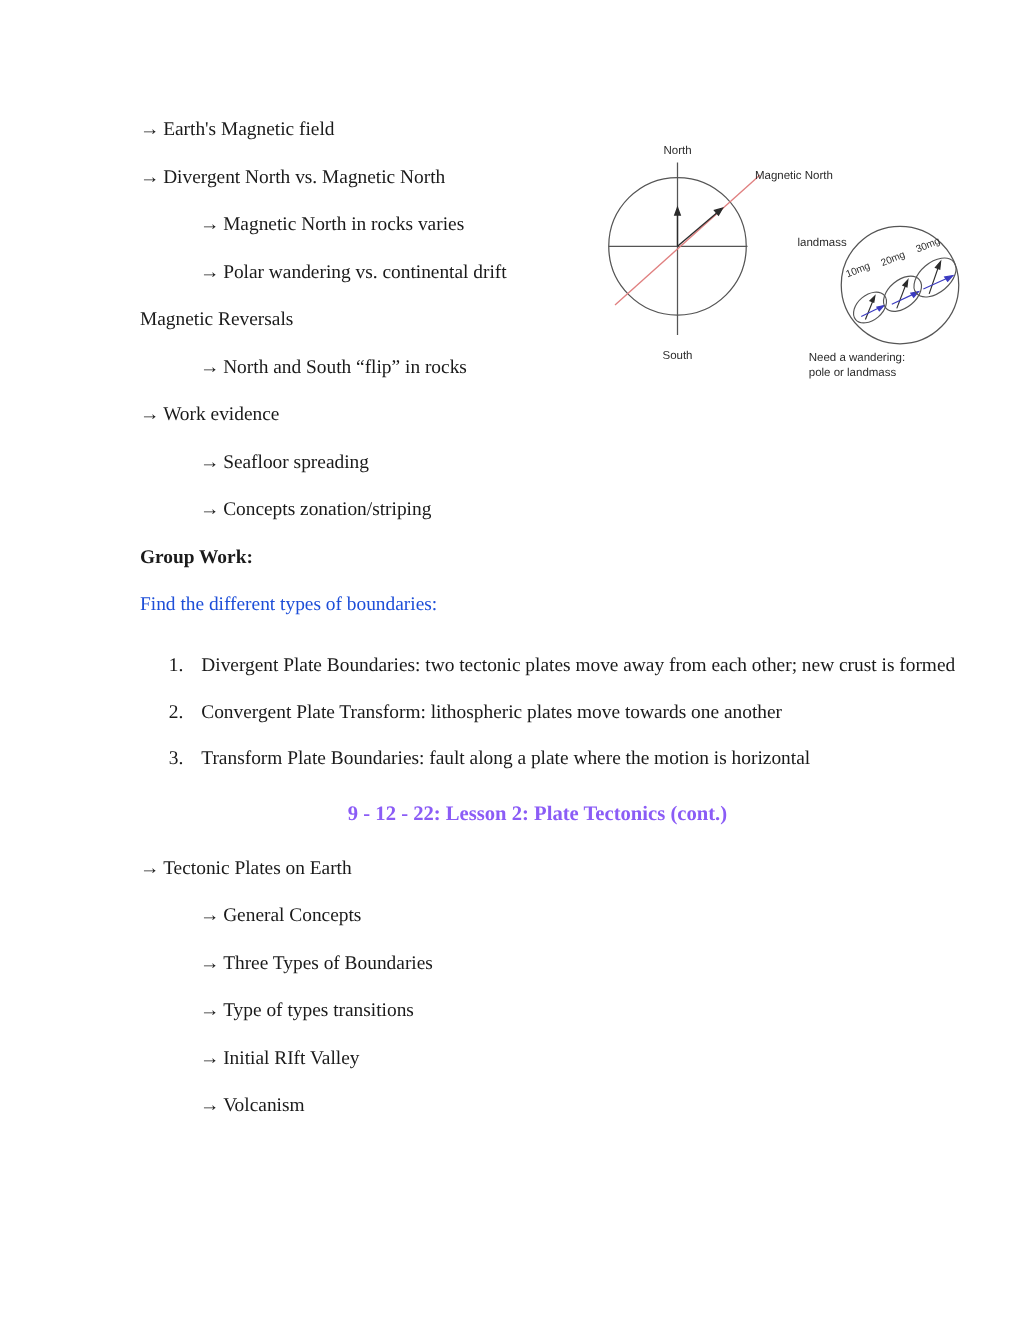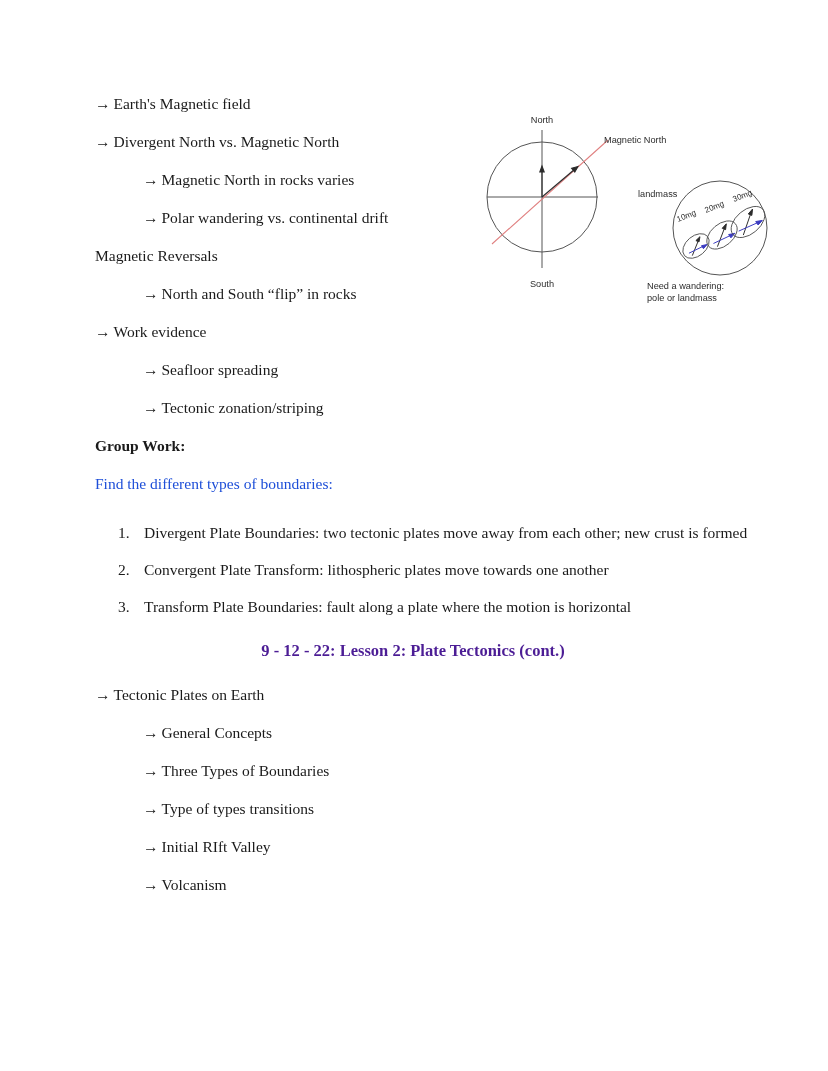--- a/index.html
+++ b/index.html
@@ -18,21 +18,21 @@
 
   .page {
     position: absolute;
     inset: 0;
     background: #ffffff;
   }
 
   
   .notes {
     position: absolute;
-    left: 95px;
+    left: 112px;
     top: 96px;
     width: 640px;
   }
 
   .line {
     font-size: 15.5px;
     line-height: 1;
     color: #1a1a1a;
     margin-bottom: 22.5px;
     white-space: nowrap;
@@ -75,21 +75,21 @@
     left: 23px;
     top: 0;
     font-size: 15.5px;
   }
 
   
   .heading {
     text-align: center;
     font-weight: bold;
     font-size: 16.5px;
-    color: #4c1d95;
+    color: #8b5cf6;
     margin-top: 16px;
     margin-bottom: 26px;
     width: 636px;
   }
 
   
   .diagram {
     position: absolute;
     left: 470px;
     top: 100px;
@@ -222,21 +222,21 @@
 
     <div class="line">
       <span class="arrow">→</span><span>Work evidence</span>
     </div>
 
     <div class="line indent-1">
       <span class="arrow">→</span><span>Seafloor spreading</span>
     </div>
 
     <div class="line indent-1">
-      <span class="arrow">→</span><span>Tectonic zonation/striping</span>
+      <span class="arrow">→</span><span>Concepts zonation/striping</span>
     </div>
 
     <div class="line bold">
       <span>Group Work:</span>
     </div>
 
     <div class="plain">Find the different types of boundaries:</div>
 
     <ol class="numlist">
       <li>

